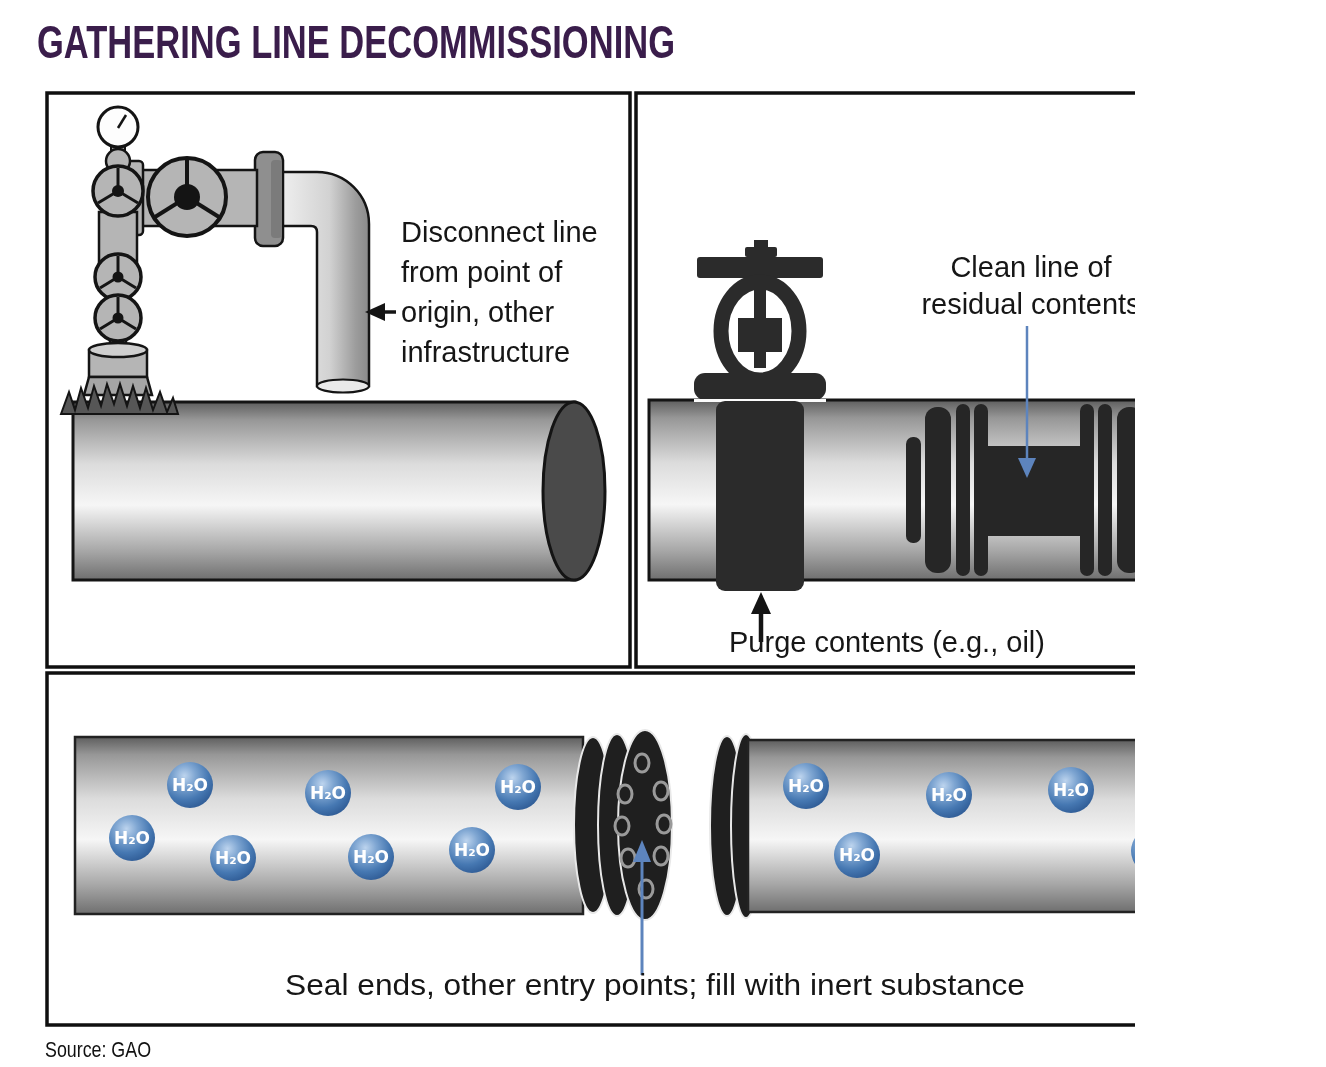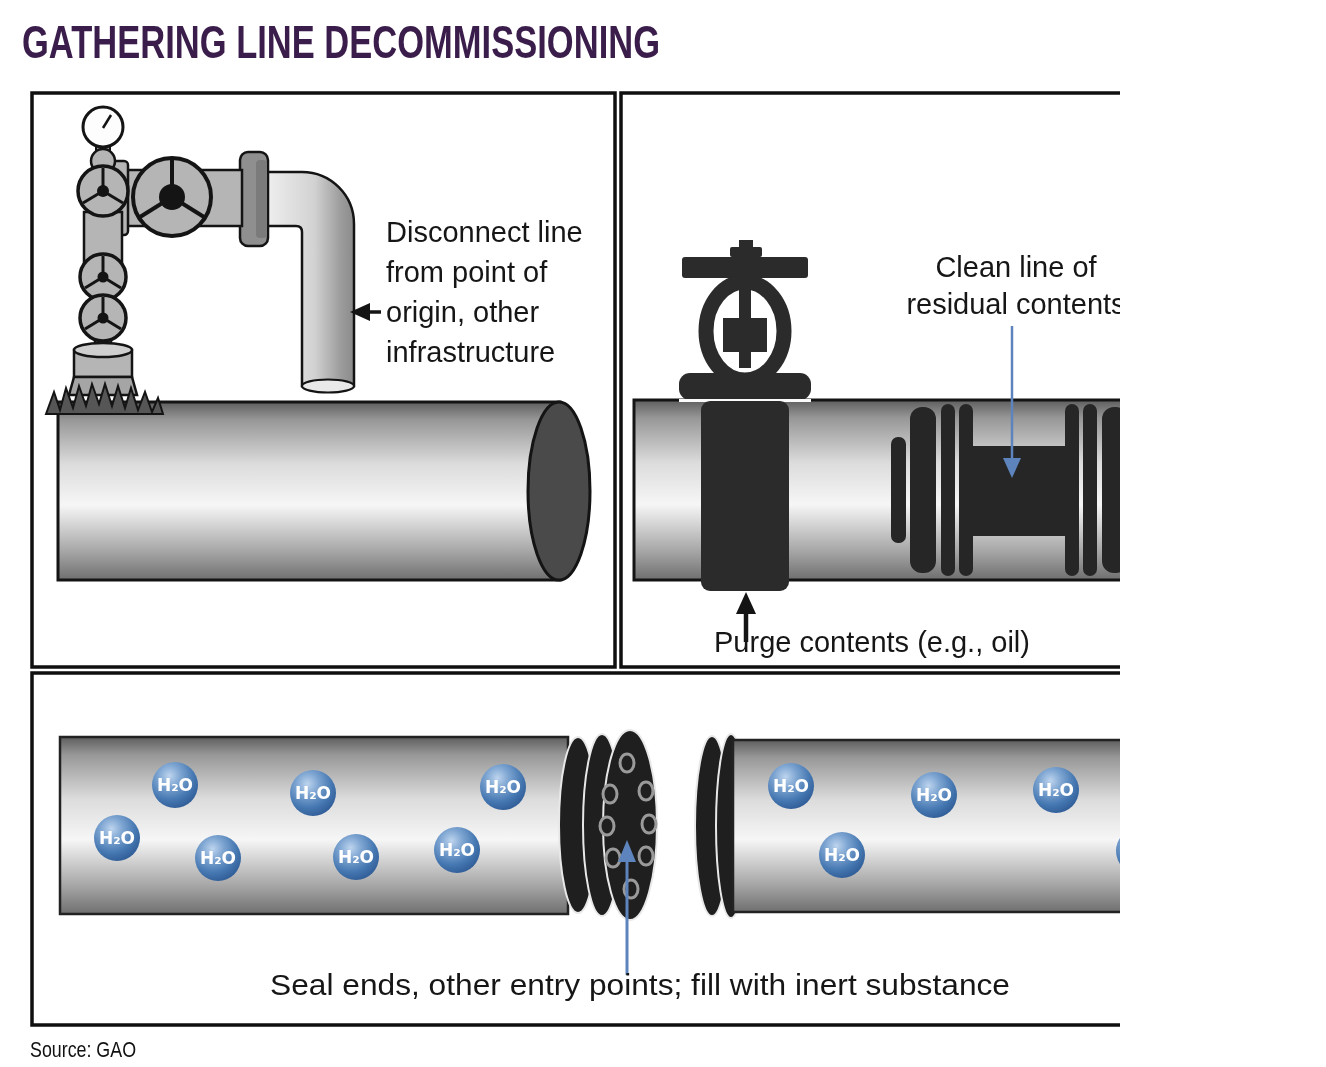--- a/index.html
+++ b/index.html
@@ -1,16 +1,16 @@
 <!DOCTYPE html>
 <html><head>
 <meta charset="utf-8">
 <style>
   html,body{margin:0;padding:0;background:#ffffff;}
-  #stage{position:relative;width:1120px;height:1067px;background:#ffffff;overflow:hidden;}
+  #stage{position:relative;width:1120px;height:1067px;background:#ffffff;overflow:hidden;margin-left:15px;}
   svg{display:block;}
   .title-text{font:700 46px "Liberation Sans", sans-serif;}
   .lbl{font:29px "Liberation Sans", sans-serif;fill:#161616;}
   .ball-lbl{font:700 17px "DejaVu Sans", sans-serif;fill:#ffffff;}
   .src{font:22px "Liberation Sans", sans-serif;fill:#111111;}
 </style>
 </head>
 <body>
 
 <div id="stage">

